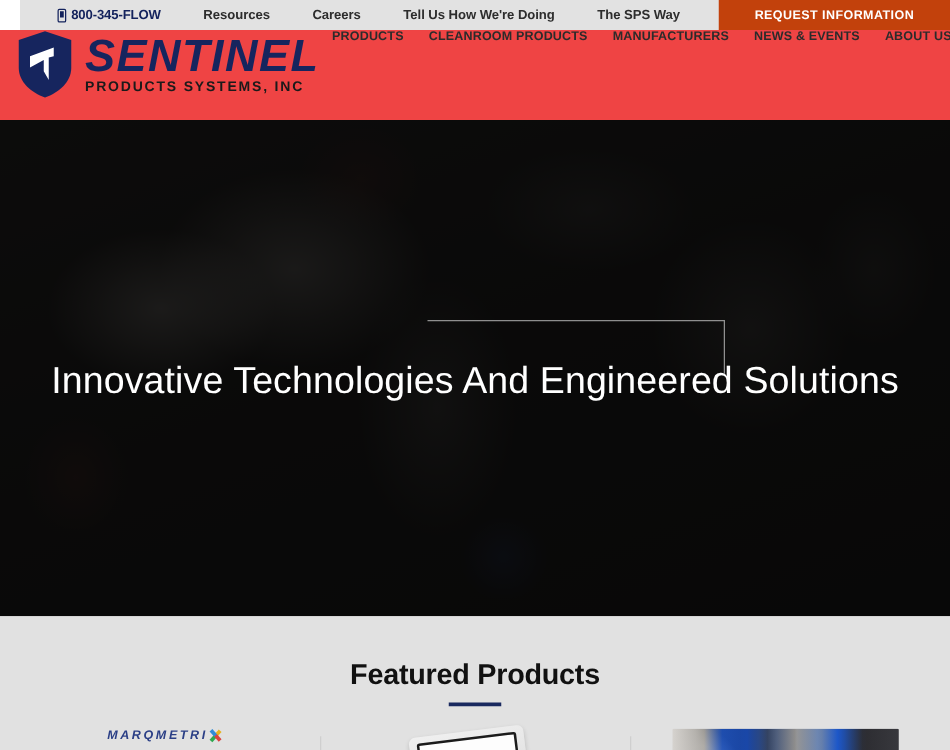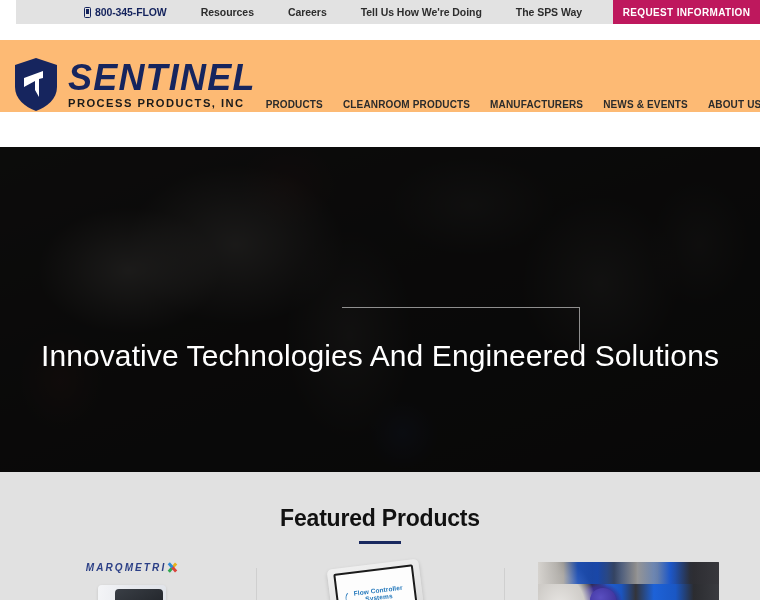--- a/index.html
+++ b/index.html
@@ -53,44 +53,43 @@
   .top-link {
     color: #2d2d2d;
     font-size: 10.5px;
     font-weight: bold;
     text-decoration: none;
     padding: 0 17px;
     white-space: nowrap;
     letter-spacing: -0.05px;
   }
   .request-btn {
-    background: #be185d;
+    background: #c2410c;
     color: #ffffff;
     font-size: 10px;
     font-weight: bold;
     letter-spacing: 0.35px;
     display: flex;
     align-items: center;
     justify-content: center;
     padding: 0 18px;
     margin-left: 14px;
     text-decoration: none;
     white-space: nowrap;
-    width: 147px;
+    width: 185px;
   }
 
   
   .header {
     height: 72px;
-    background: #fdba74;
-    display: flex;
-    align-items: flex-end;
+    background: #ef4444;
+    display: flex;
+    align-items: flex-start;
     justify-content: space-between;
     padding: 0 16px 0 13px;
-    margin-top: 16px;
   }
   .logo {
     display: flex;
     align-items: center;
     gap: 9px;
     text-decoration: none;
   }
   .shield {
     width: 46px; height: 55px;
     flex: none;
@@ -125,24 +124,23 @@
     letter-spacing: 0.15px;
     text-decoration: none;
     padding: 0 10px;
     white-space: nowrap;
   }
   .nav-link:last-child { padding-right: 12px; }
 
   
   .hero {
     position: relative;
-    height: 325px;
+    height: 397px;
     overflow: hidden;
     background: #0c0c0c;
-    margin-top: 35px;
   }
   .hero-photo {
     position: absolute; inset: 0;
     background:
       radial-gradient(ellipse 130px 90px at 17% 38%, rgba(190,185,178,0.50), rgba(0,0,0,0) 70%),
       radial-gradient(ellipse 150px 110px at 31% 30%, rgba(205,200,193,0.42), rgba(0,0,0,0) 72%),
       radial-gradient(ellipse 90px 150px at 46% 58%, rgba(160,155,150,0.26), rgba(0,0,0,0) 70%),
       radial-gradient(ellipse 120px 70px at 62% 18%, rgba(120,118,115,0.28), rgba(0,0,0,0) 70%),
       radial-gradient(ellipse 110px 120px at 79% 42%, rgba(150,146,140,0.30), rgba(0,0,0,0) 72%),
       radial-gradient(ellipse 70px 90px at 92% 30%, rgba(130,127,122,0.22), rgba(0,0,0,0) 70%),
@@ -412,21 +410,21 @@
 </div>
 
 <div class="header">
   <a class="logo" href="#">
     <svg class="shield" viewBox="0 0 46 55">
       <path d="M23 1 L44 8 V30 C44 42 34 50 23 54 C12 50 2 42 2 30 V8 Z" fill="#16255e"></path>
       <path d="M11 21 L30 14 L30 21 L26 22 L26 40 L22 33 L22 24 L11 30 Z" fill="#ffffff"></path>
     </svg>
     <span class="logo-text">
       <span class="logo-name">SENTINEL</span>
-      <span class="logo-sub">PROCESS PRODUCTS, INC</span>
+      <span class="logo-sub">PRODUCTS SYSTEMS, INC</span>
     </span>
   </a>
   <nav class="mainnav">
     <a class="nav-link" href="#">PRODUCTS</a>
     <a class="nav-link" href="#">CLEANROOM PRODUCTS</a>
     <a class="nav-link" href="#">MANUFACTURERS</a>
     <a class="nav-link" href="#">NEWS &amp; EVENTS</a>
     <a class="nav-link" href="#">ABOUT US</a>
   </nav>
 </div>

